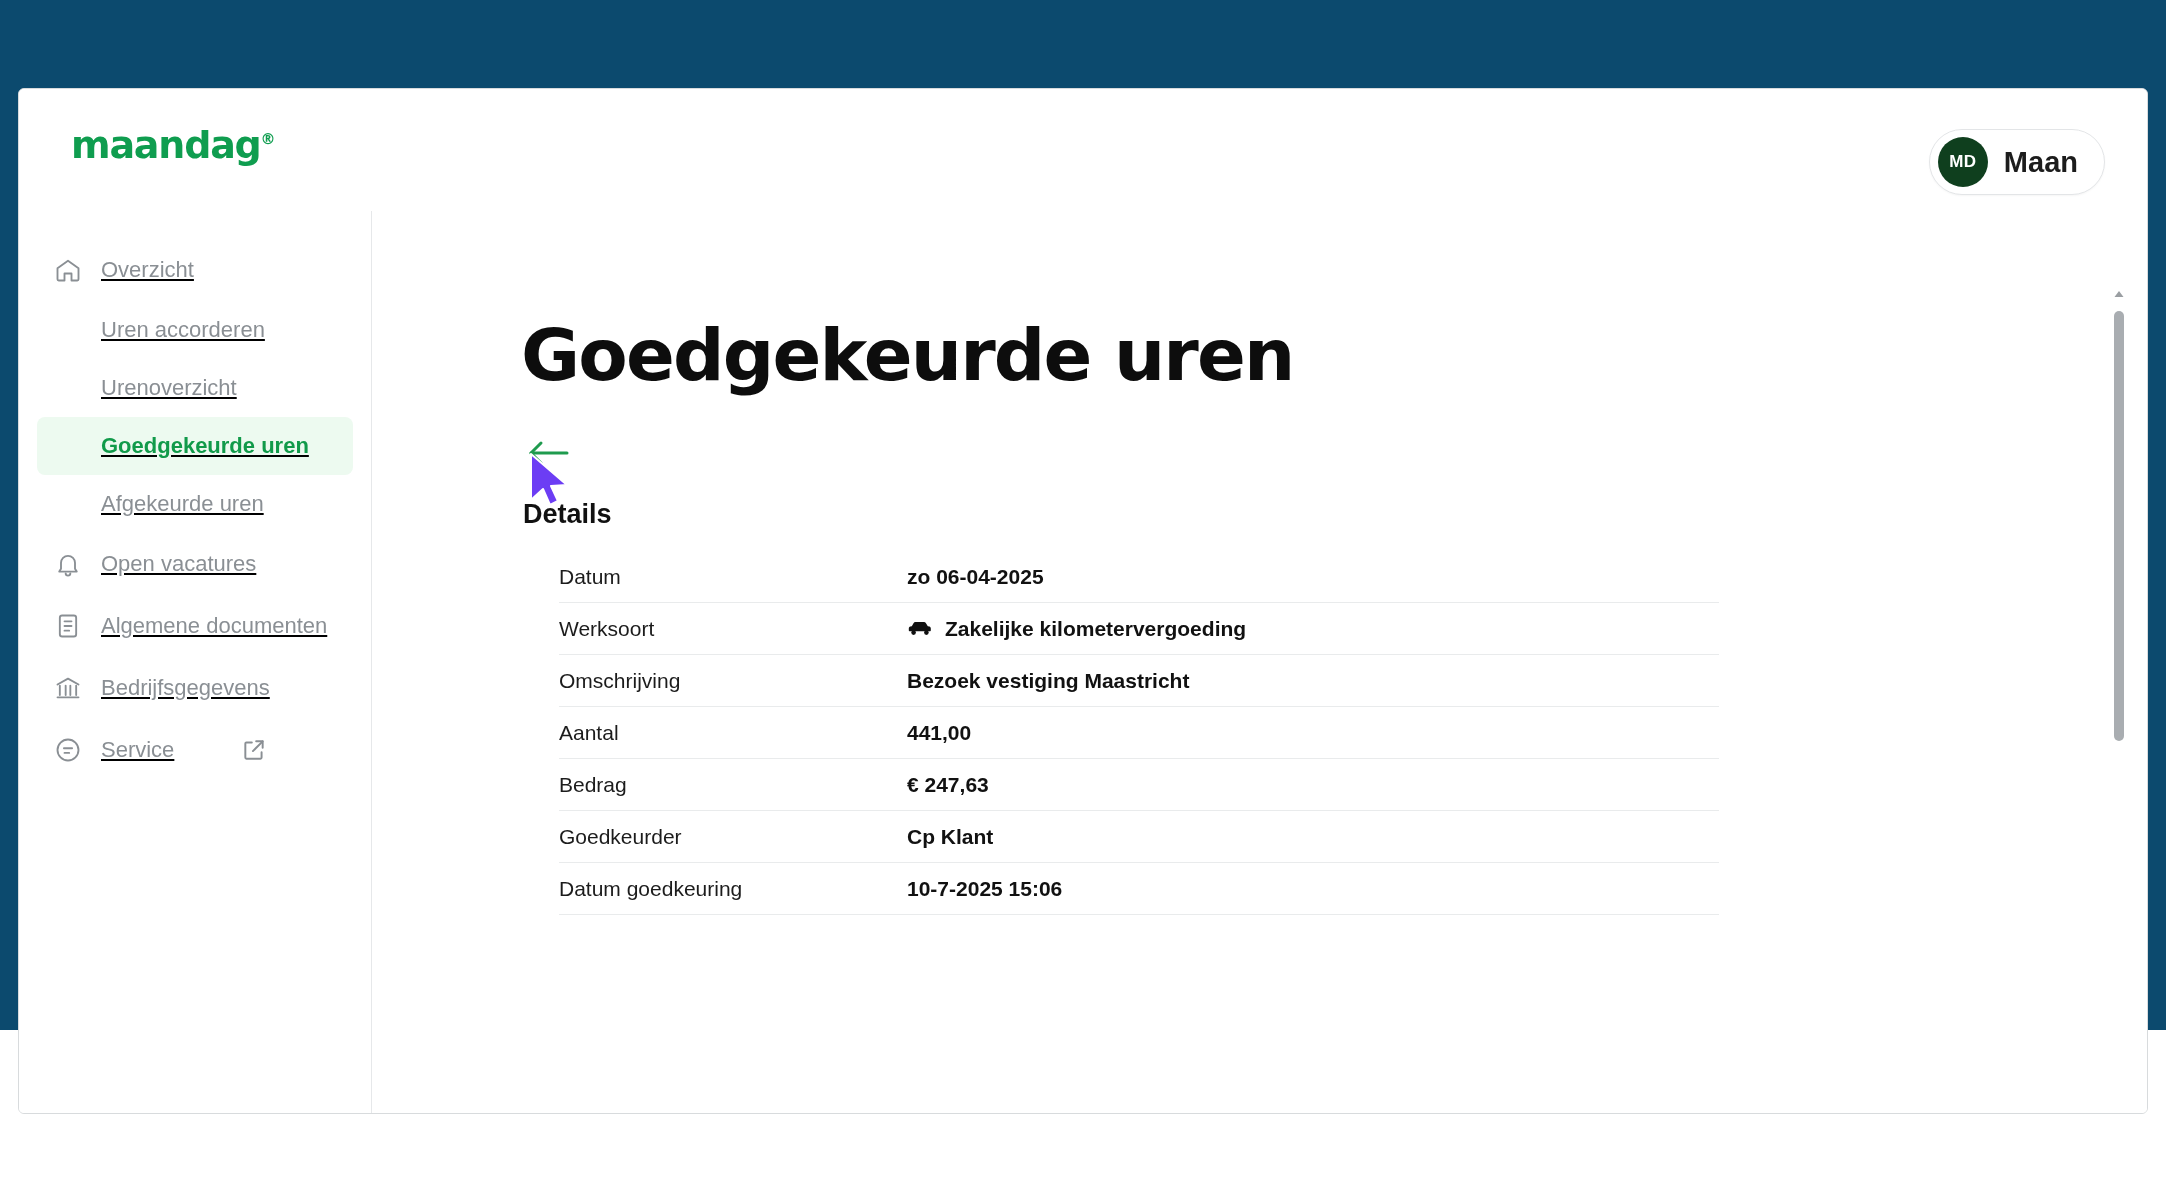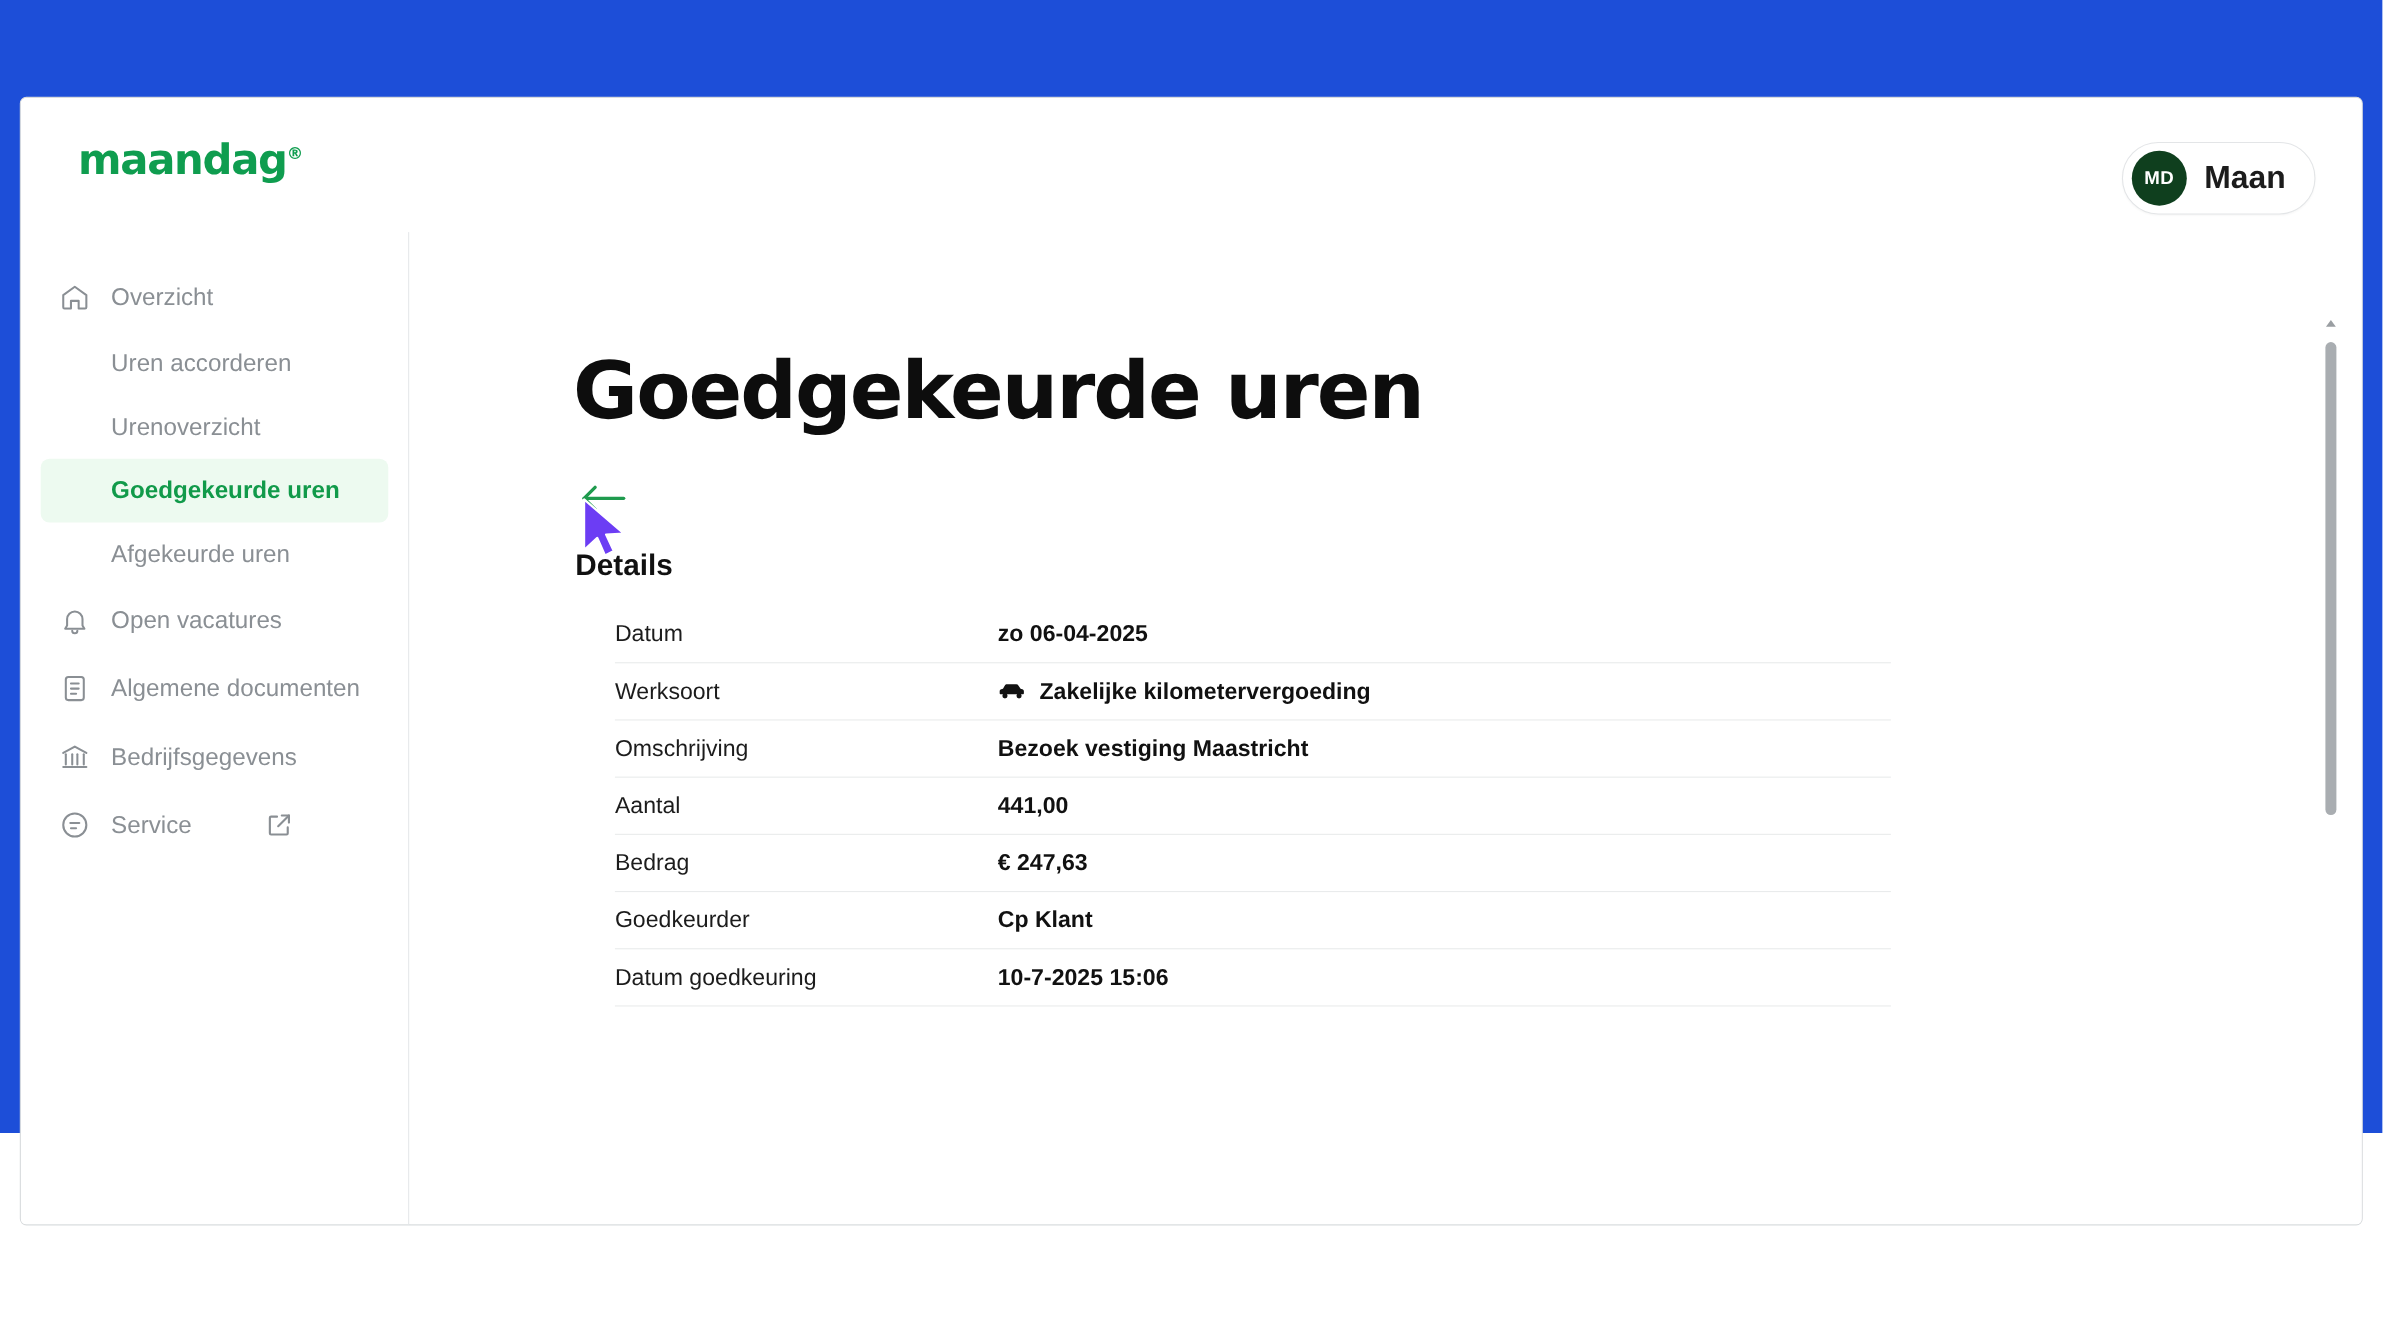--- a/index.html
+++ b/index.html
@@ -9,21 +9,21 @@
     width: 2166px;
     height: 1199px;
     overflow: hidden;
     font-family: "Liberation Sans", sans-serif;
   }
 
   .screen {
     position: relative;
     width: 2166px;
     height: 1030px;
-    background: #1d4ed8;
+    background: #0c4a6e;
   }
 
   
   .app-window {
     position: absolute;
     left: 18px;
     top: 88px;
     width: 2128px;
     height: 1024px;
     background: #ffffff;
@@ -98,20 +98,21 @@
   .sidebar {
     position: absolute;
     left: 0;
     top: 122px;
     width: 353px;
     height: 902px;
     background: #ffffff;
     border-right: 1px solid #e6e8ea;
     box-sizing: border-box;
     padding-top: 28px;
+    text-decoration: underline;
   }
 
   .nav-item {
     position: relative;
     display: flex;
     align-items: center;
     height: 62px;
     margin: 0 18px;
     padding-left: 16px;
     border-radius: 8px;

